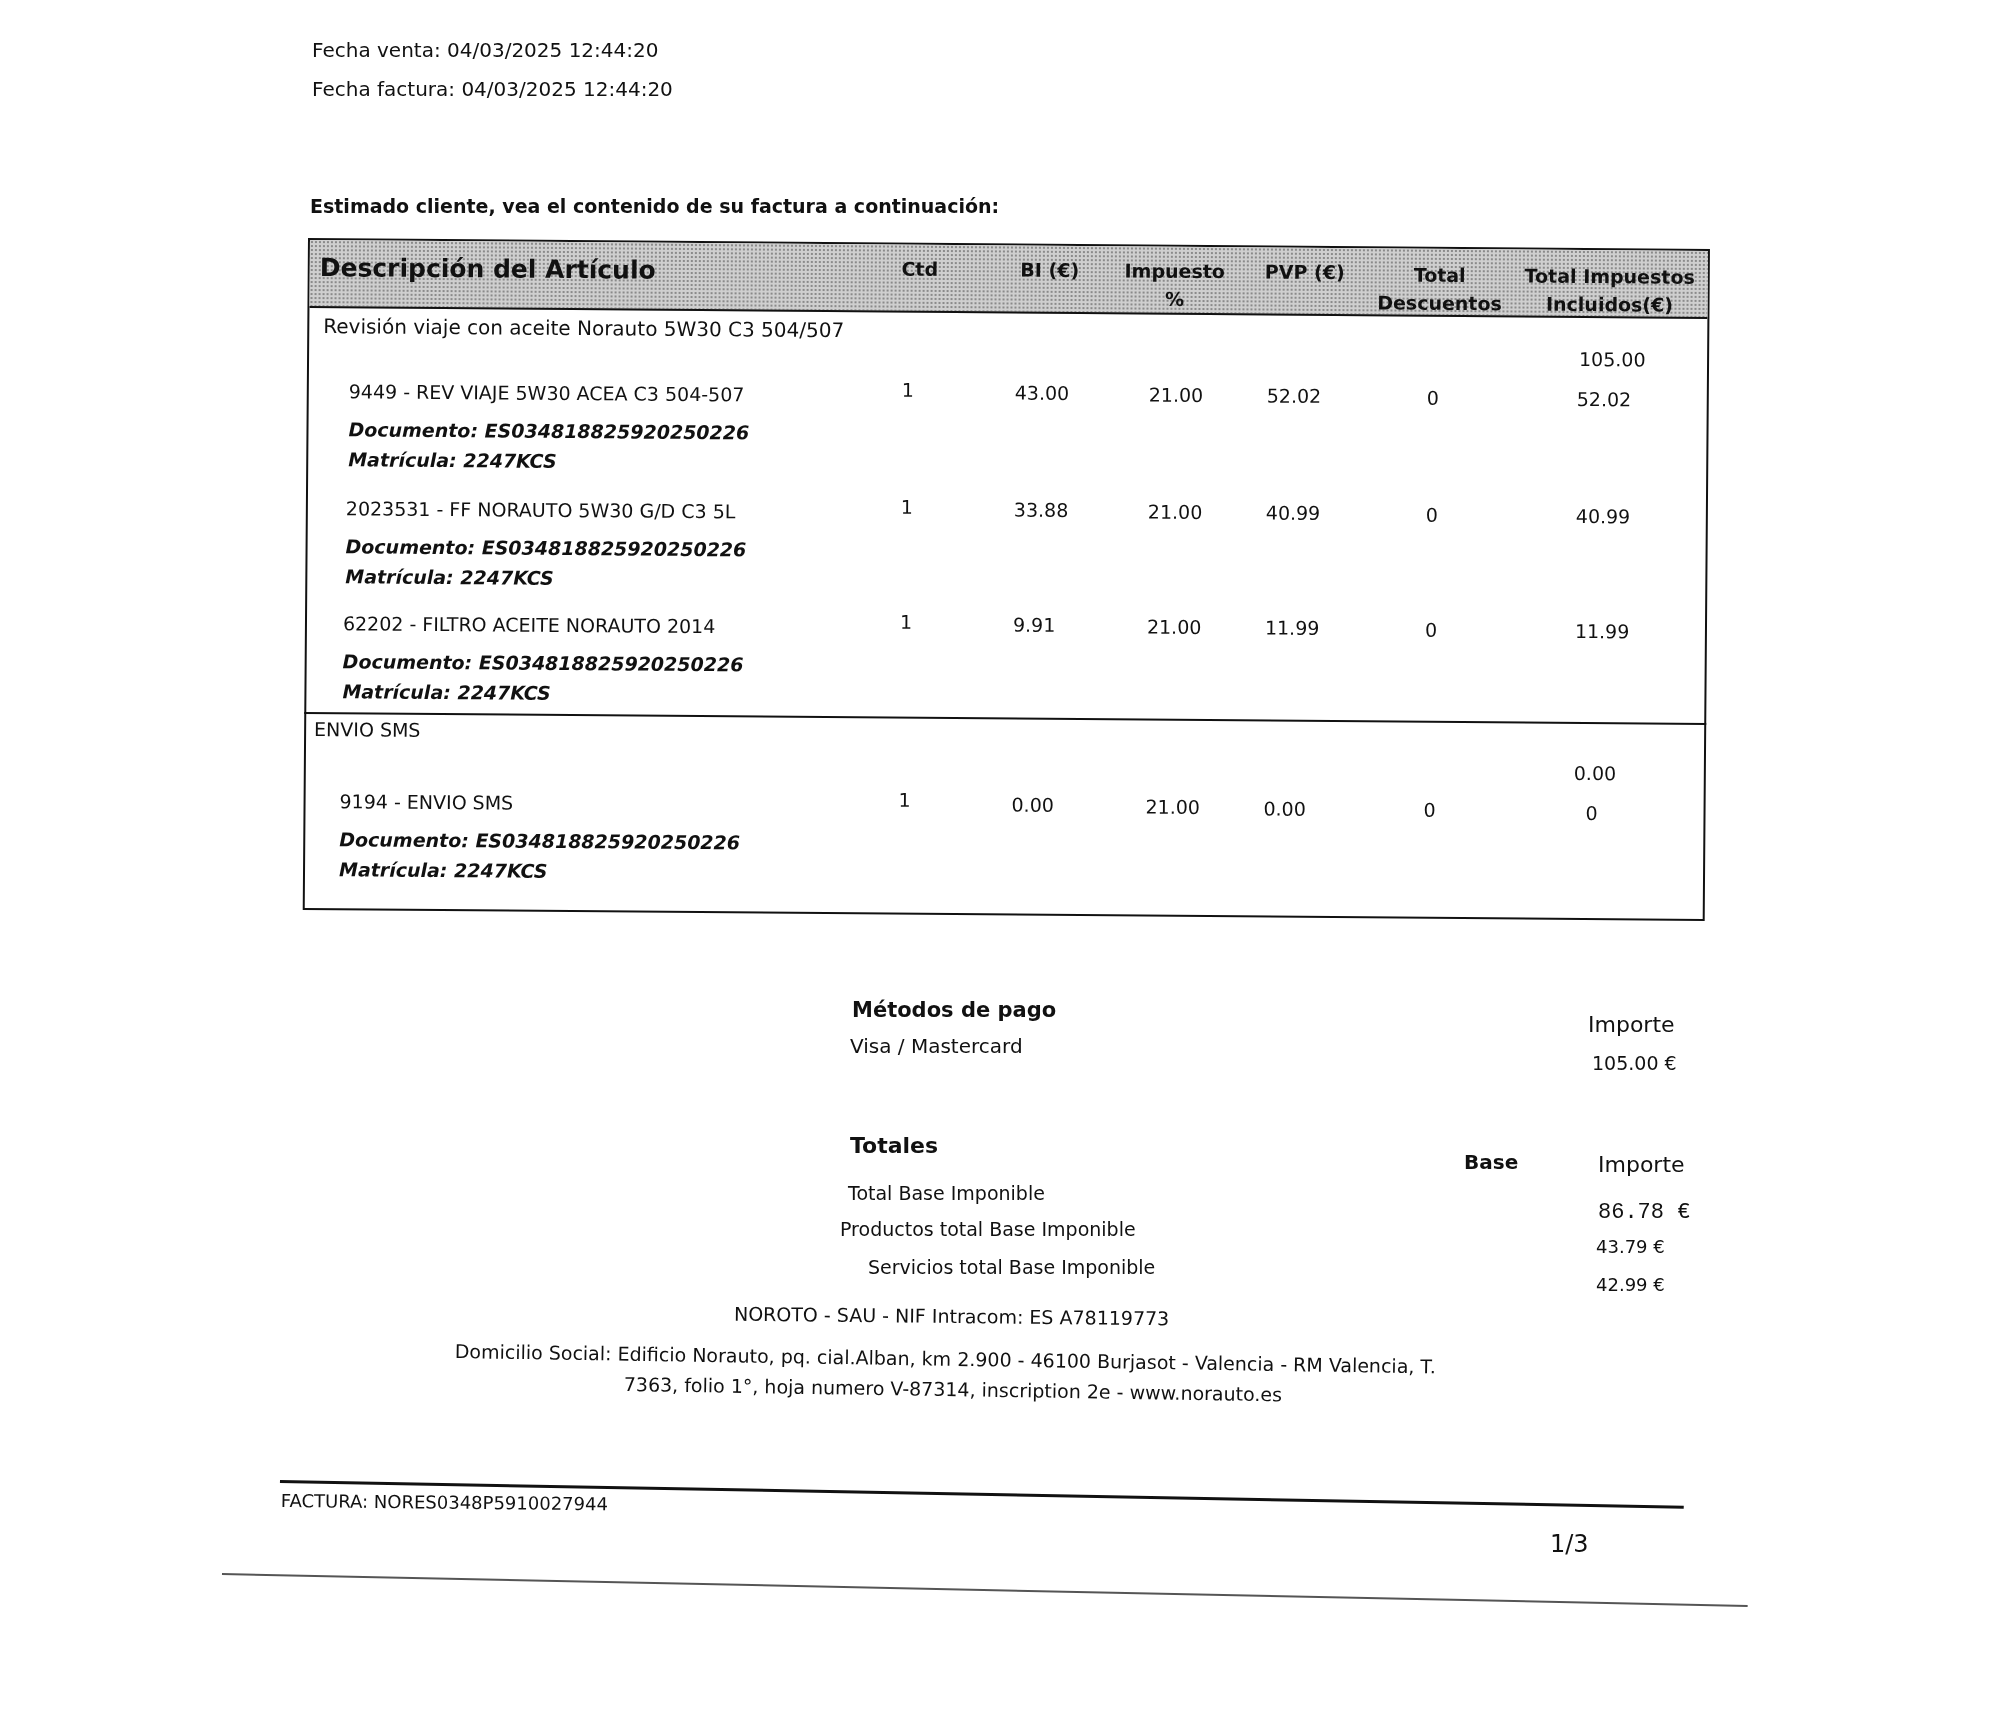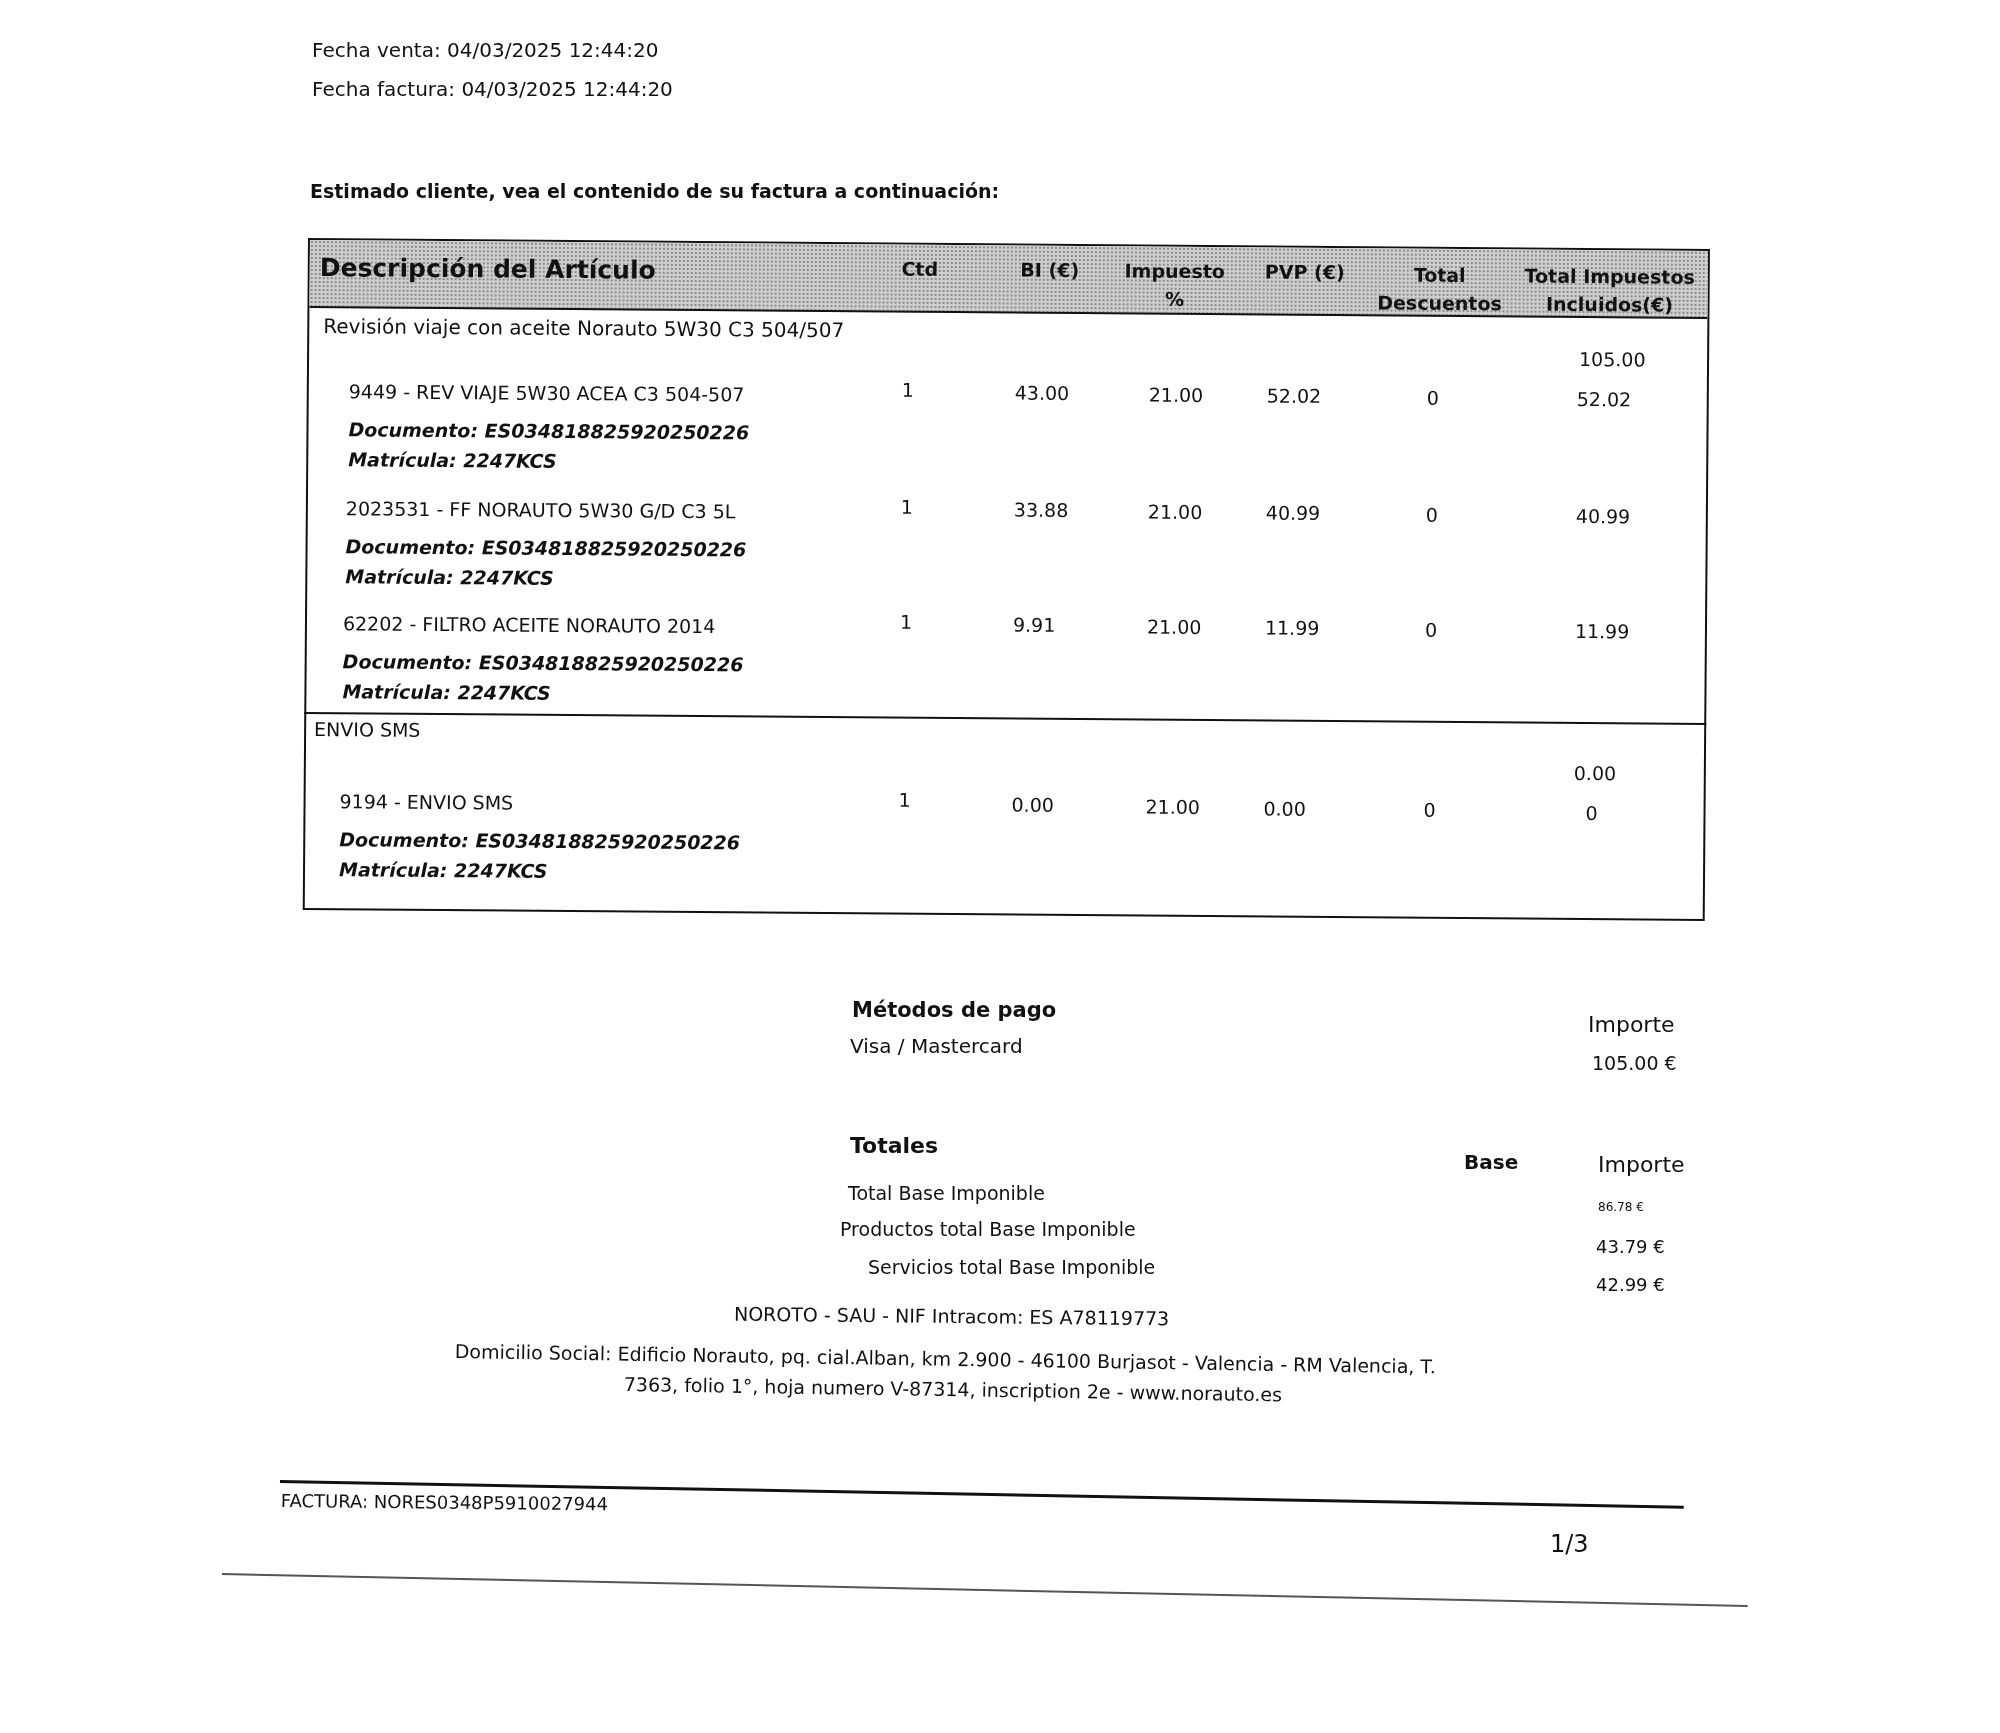--- a/index.html
+++ b/index.html
@@ -2,21 +2,21 @@
 <html><head>
 <meta charset="utf-8">
 <style>
   html, body { margin:0; padding:0; background:#ffffff; }
   body { width:2000px; height:1733px; position:relative; overflow:hidden;
          font-family:"DejaVu Sans", sans-serif; color:#111; }
   .abs { position:absolute; white-space:nowrap; }
   .t20 { font-size:20px; }
   .t19 { font-size:19px; }
   .it { font-style:italic; font-weight:bold; font-size:17px; }
-  .b { font-weight:bold; }
+  .b { font-weight:bold;margin-top:15px; }
 
   
   #tbl { position:absolute; left:308px; top:238px; width:1398px; height:668px;
          border:2px solid #111; transform:rotate(0.45deg); transform-origin:0 0; }
   #thead { position:absolute; left:0; top:0; right:0; height:66px;
            border-bottom:2px solid #111;
            background-color:#cfcfcf;
            background-image:radial-gradient(#8a8a8a 0.8px, transparent 1px);
            background-size:4px 4px; }
   .th { position:absolute; font-weight:bold; font-size:19px; text-align:center; line-height:28px; }
@@ -113,21 +113,21 @@
 <div class="abs" style="left:852px;top:998px;font-size:21px;font-weight:600;">Métodos de pago</div>
 <div class="abs t20" style="left:850px;top:1034px;">Visa / Mastercard</div>
 <div class="abs" style="left:1588px;top:1012px;font-size:22px;">Importe</div>
 <div class="abs t19" style="left:1592px;top:1052px;">105.00 €</div>
 
 <div class="abs" style="left:850px;top:1133px;font-size:22px;font-weight:600;">Totales</div>
 <div class="abs" style="left:1452px;top:1150px;font-size:20px;font-weight:600;margin-left:12px;">Base</div>
 <div class="abs" style="left:1598px;top:1152px;font-size:22px;">Importe</div>
 
 <div class="abs t19" style="left:848px;top:1182px;">Total Base Imponible</div>
-<div class="abs" style="left:1598px;top:1200px;font-size:12px;">86.78 €</div>
+<div class="abs" style="left:1598px;top:1200px;font-size:22px;font-family:Liberation Mono, monospace;">86.78 €</div>
 <div class="abs t19" style="left:840px;top:1218px;">Productos total Base Imponible</div>
 <div class="abs" style="left:1596px;top:1236px;font-size:18px;">43.79 €</div>
 <div class="abs t19" style="left:868px;top:1256px;">Servicios total Base Imponible</div>
 <div class="abs" style="left:1596px;top:1274px;font-size:18px;">42.99 €</div>
 
 <div class="abs t19" style="left:734px;top:1305px;transform:rotate(0.6deg);">NOROTO  - SAU - NIF Intracom: ES A78119773</div>
 <div class="abs t19" style="left:455px;top:1340px;transform:rotate(0.9deg);transform-origin:0 0;">Domicilio Social: Edificio Norauto, pq. cial.Alban, km 2.900 - 46100 Burjasot - Valencia - RM Valencia, T.</div>
 <div class="abs t19" style="left:624px;top:1373px;transform:rotate(0.9deg);transform-origin:0 0;">7363, folio 1°, hoja numero V-87314, inscription 2e - www.norauto.es</div>
 
 <div class="hline" style="left:280px;top:1480px;width:1404px;transform:rotate(1.05deg);"></div>

